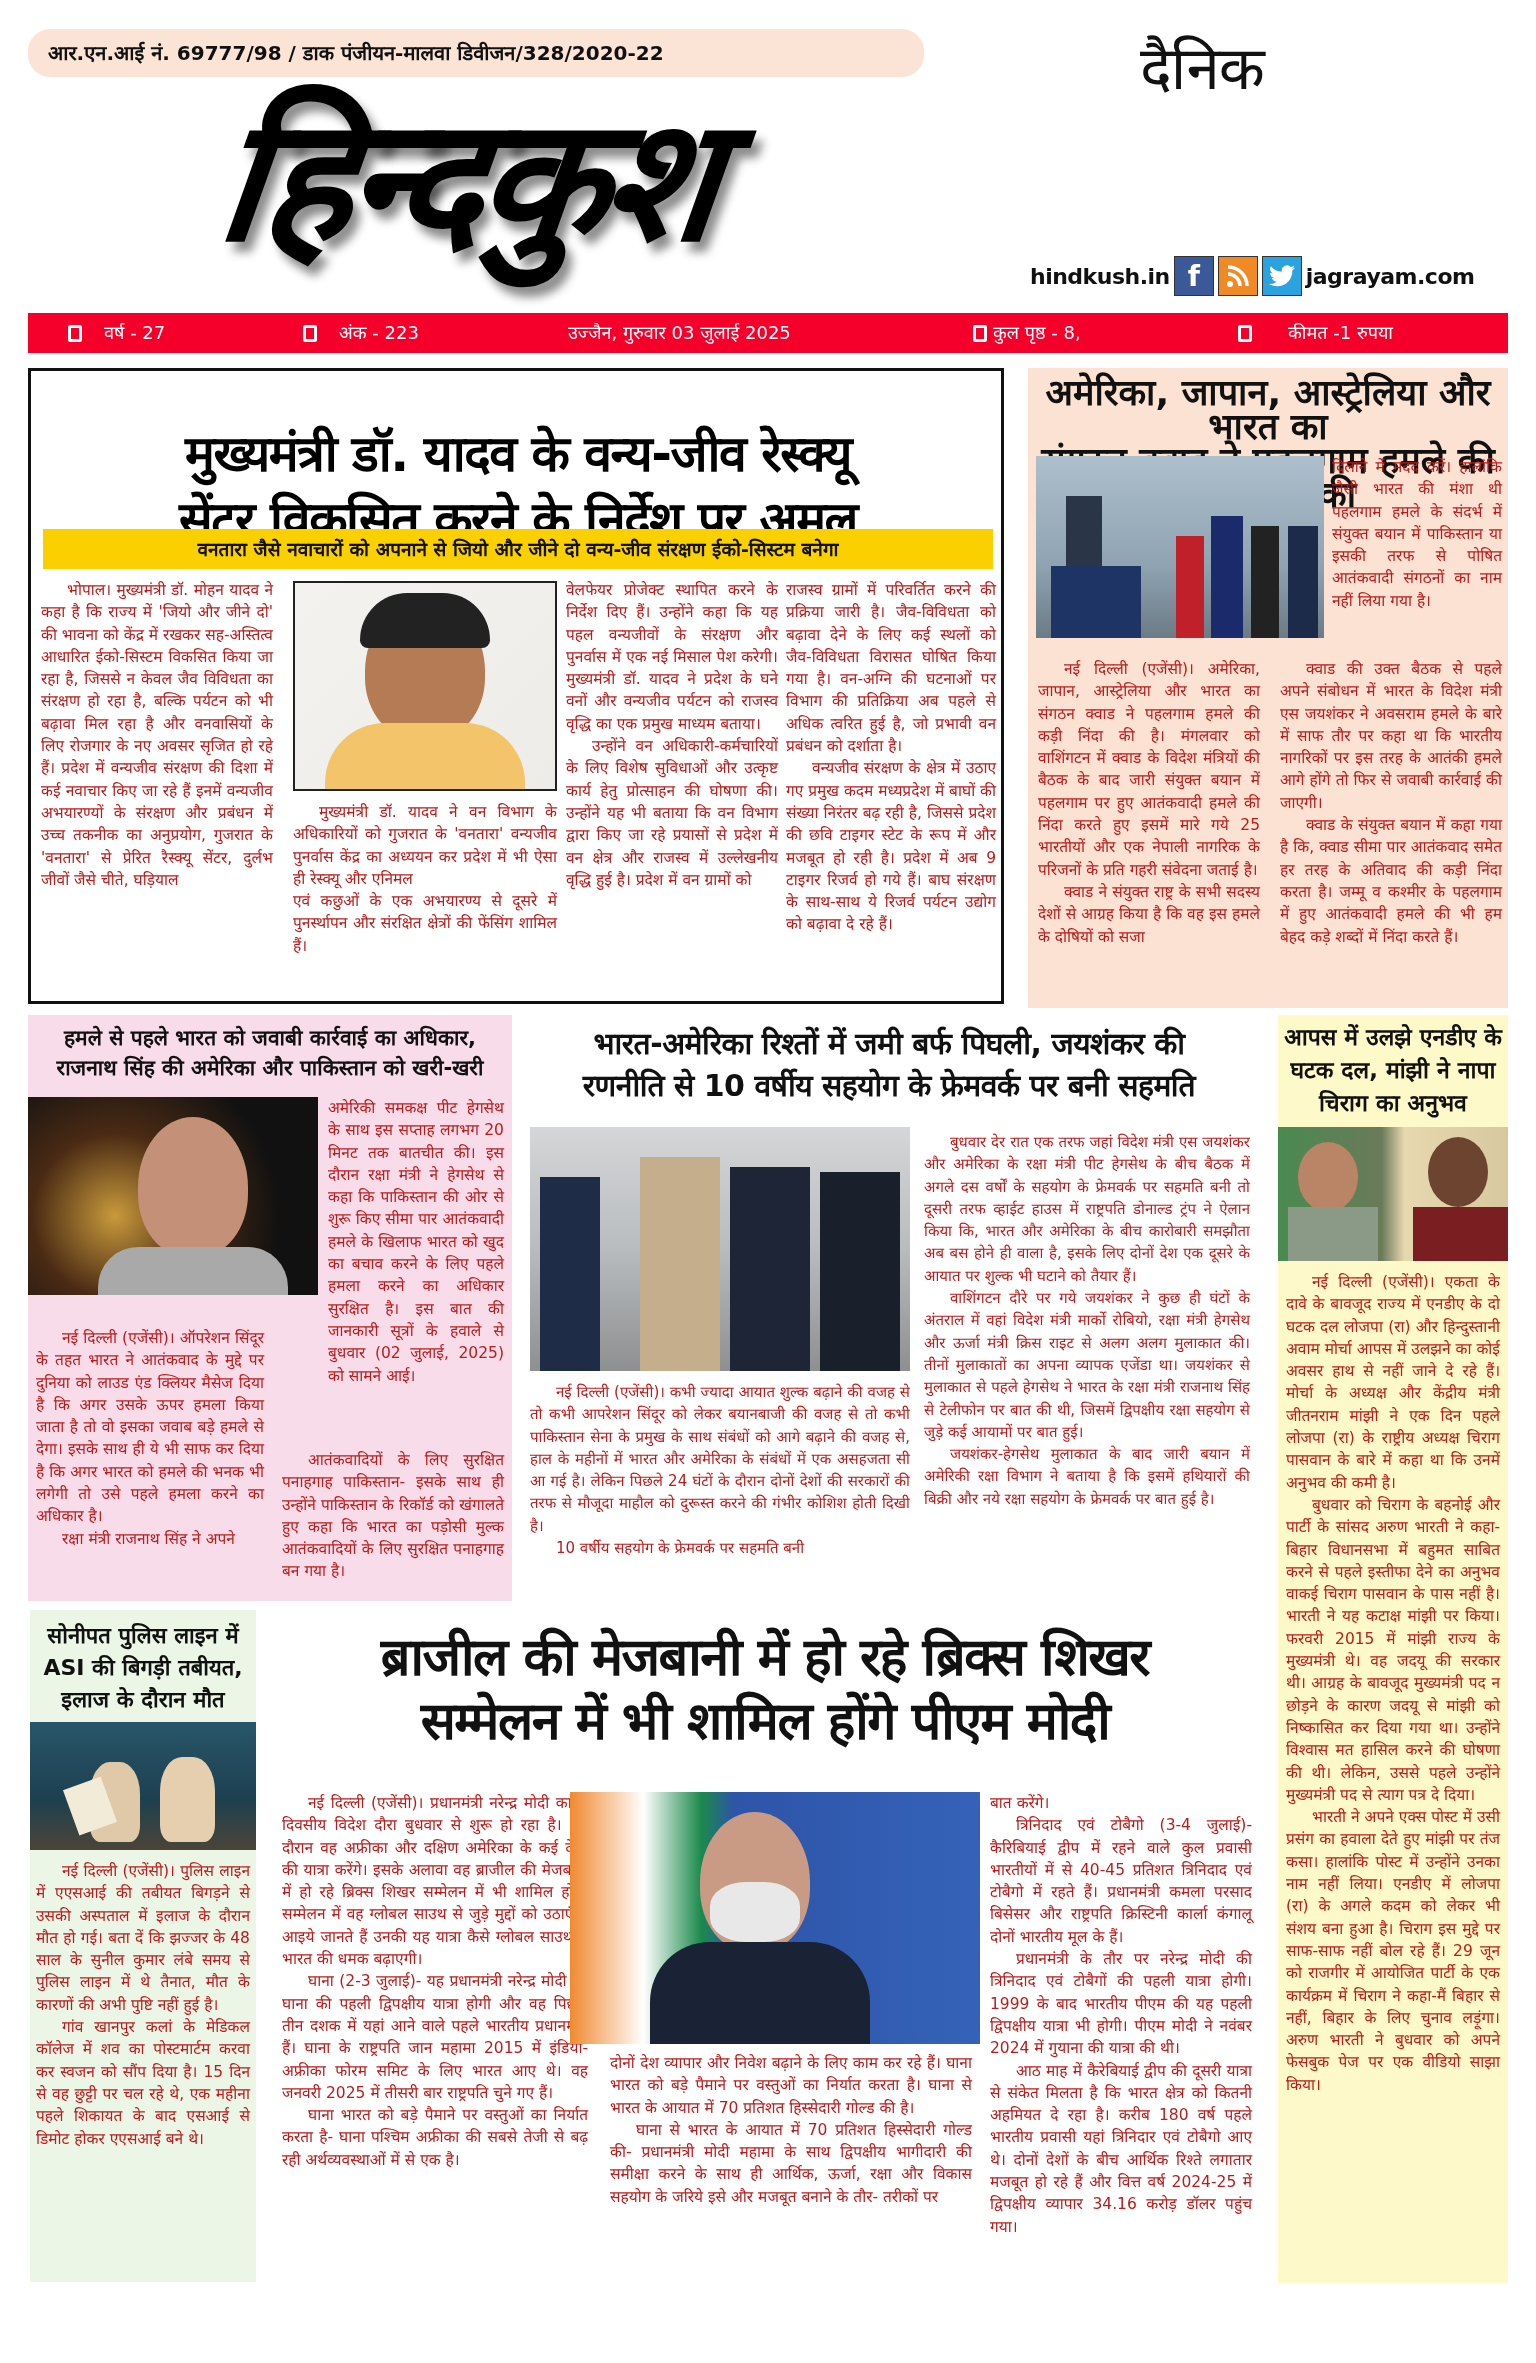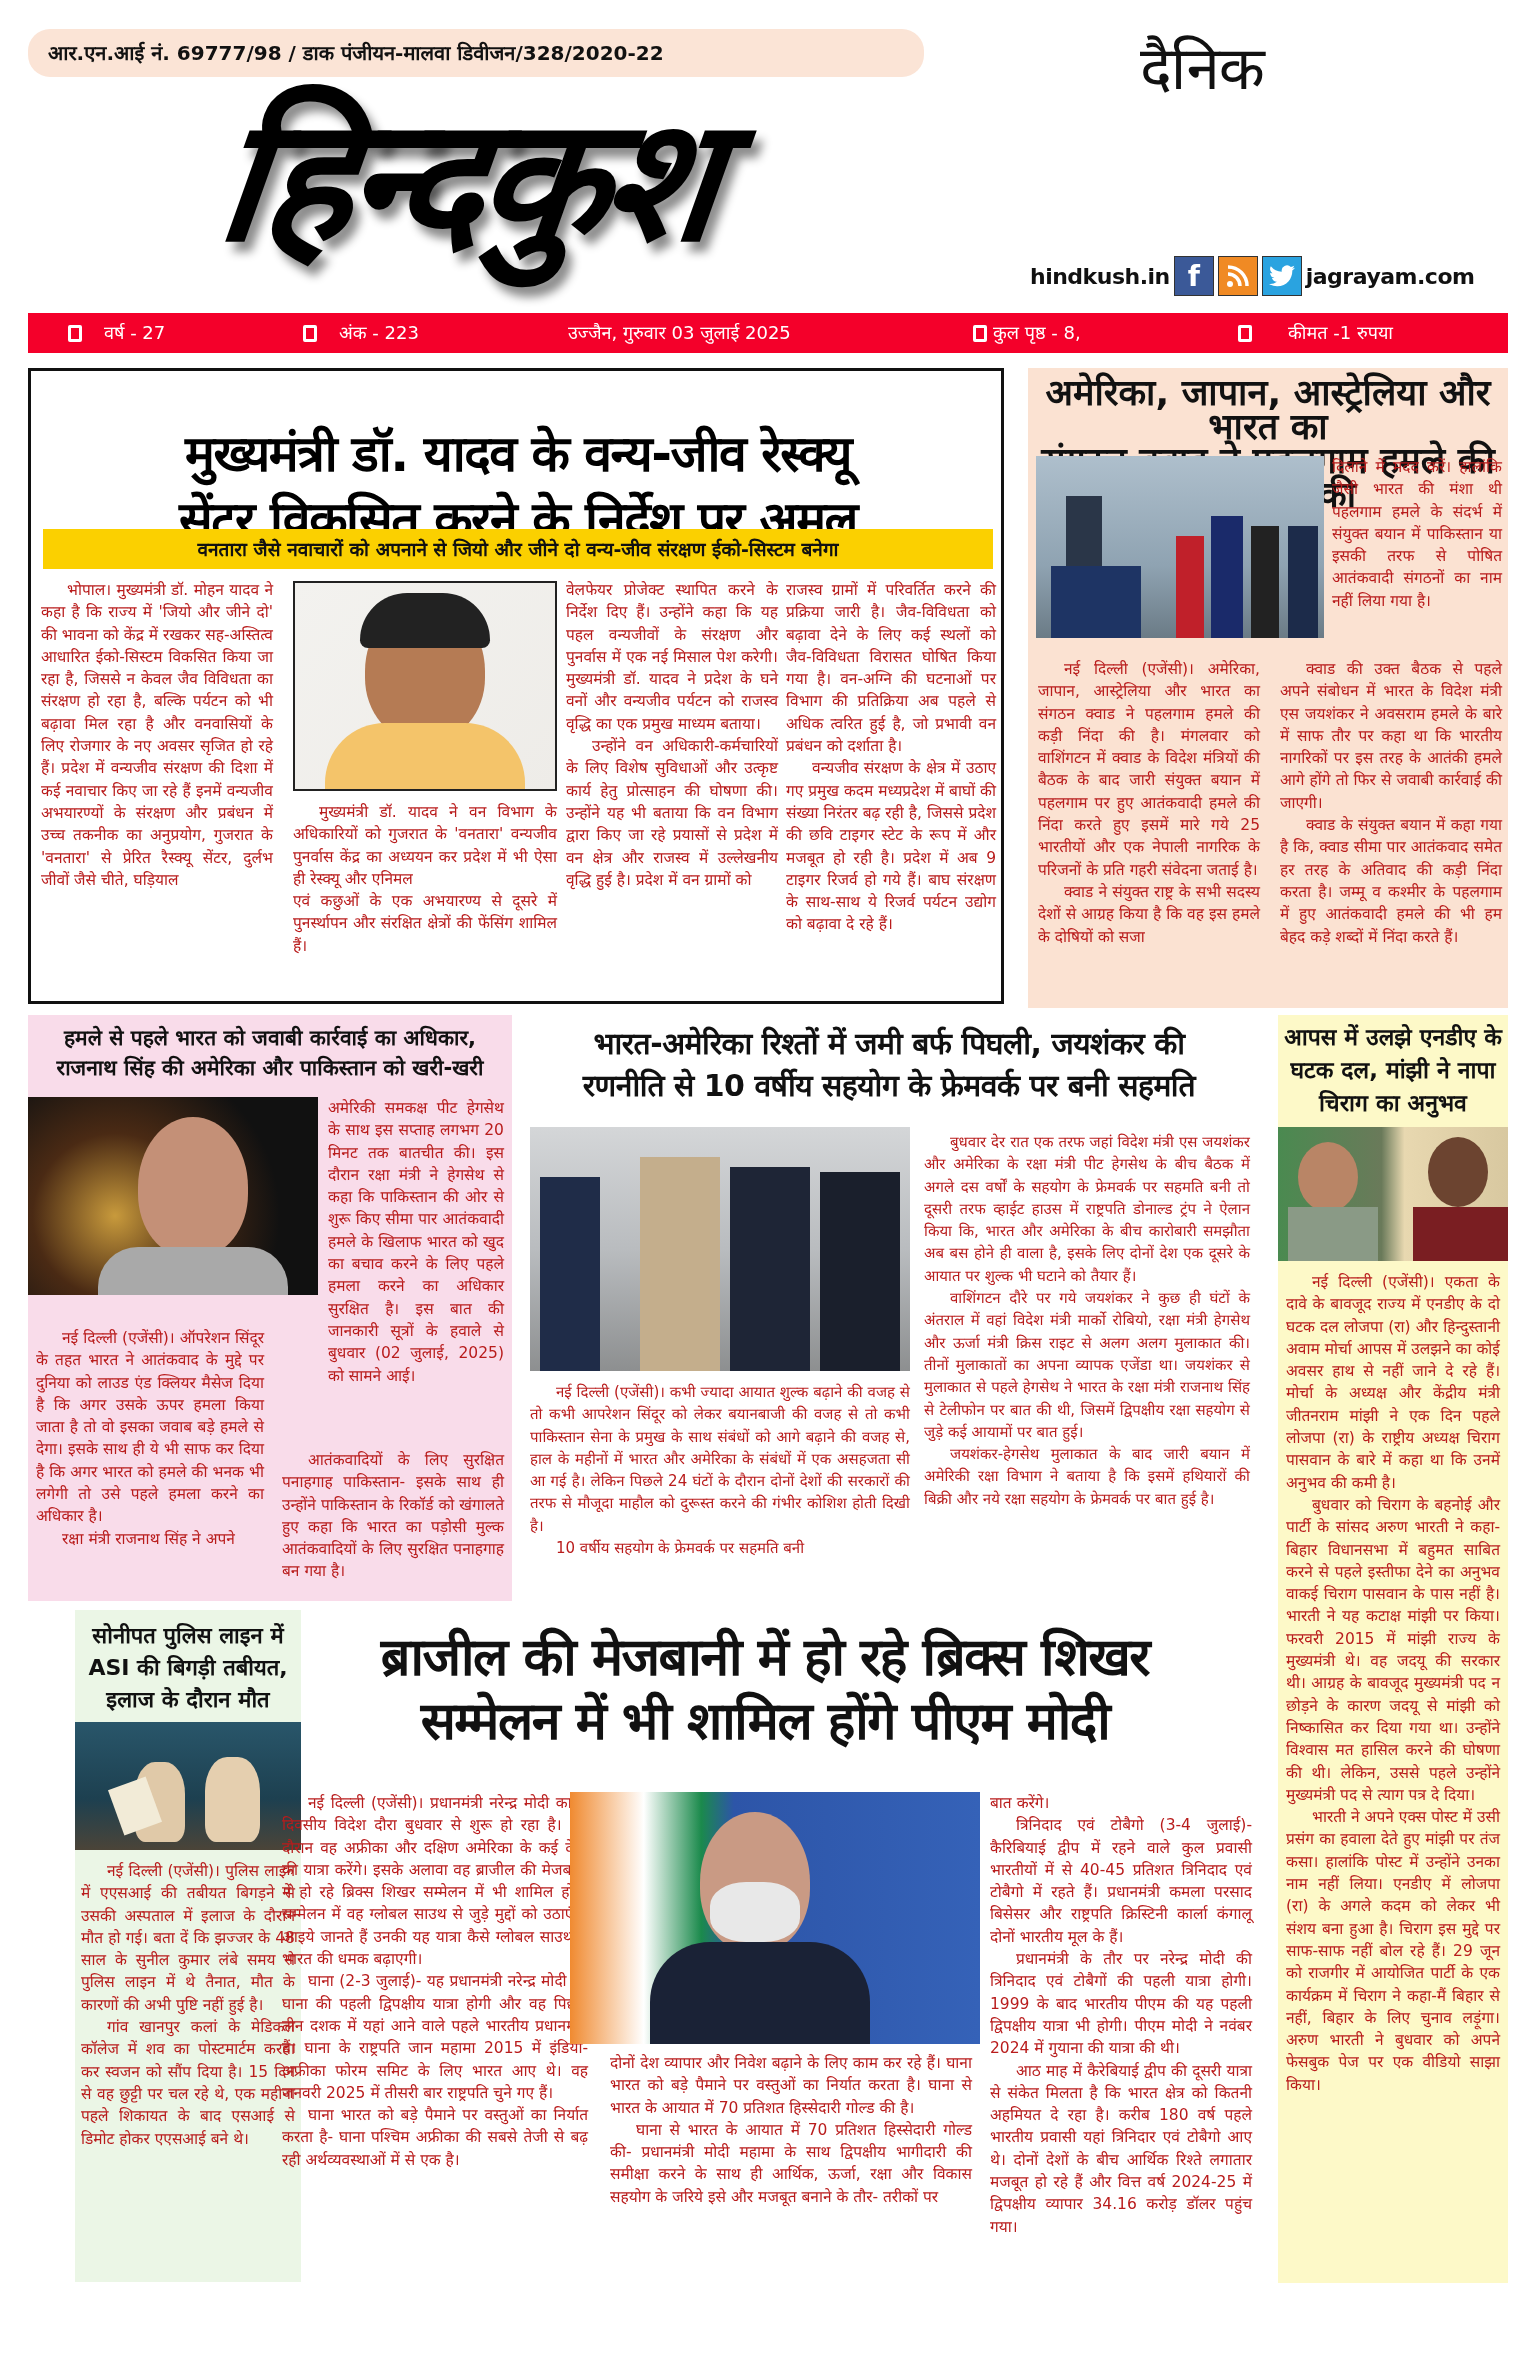--- a/index.html
+++ b/index.html
@@ -41,21 +41,21 @@
 
   
   #indus { left: 520px; top: 1015px; width: 738px; height: 590px; background: #fff; }
   #indus-title { left: 4px; top: 8px; width: 730px; font-size: 30px; line-height: 42px; font-weight: 800; text-align: center; letter-spacing: -0.5px; }
 
   
   #nda { left: 1278px; top: 1015px; width: 230px; height: 1268px; background: #fdf9c8; }
   #nda-title { left: 4px; top: 6px; width: 222px; font-size: 23px; line-height: 33px; font-weight: 800; text-align: center; }
 
   
-  #son { left: 30px; top: 1610px; width: 226px; height: 672px; background: #ebf6e6; margin-left: 45px; }
+  #son { left: 30px; top: 1610px; width: 226px; height: 672px; background: #ebf6e6; }
   #son-title { left: 4px; top: 10px; width: 218px; font-size: 22px; line-height: 32px; font-weight: 800; text-align: center; }
 
   
   #brics-title { left: 270px; top: 1625px; width: 990px; font-size: 52px; line-height: 64px; font-weight: 900; text-align: center; letter-spacing: -1.5px; }
 </style>
 </head>
 <body>
 
 <div id="regbar" class="abs">आर.एन.आई नं. 69777/98 /  डाक पंजीयन-मालवा डिवीजन/328/2020-22</div>
 <div id="dainik" class="abs">दैनिक</div>

